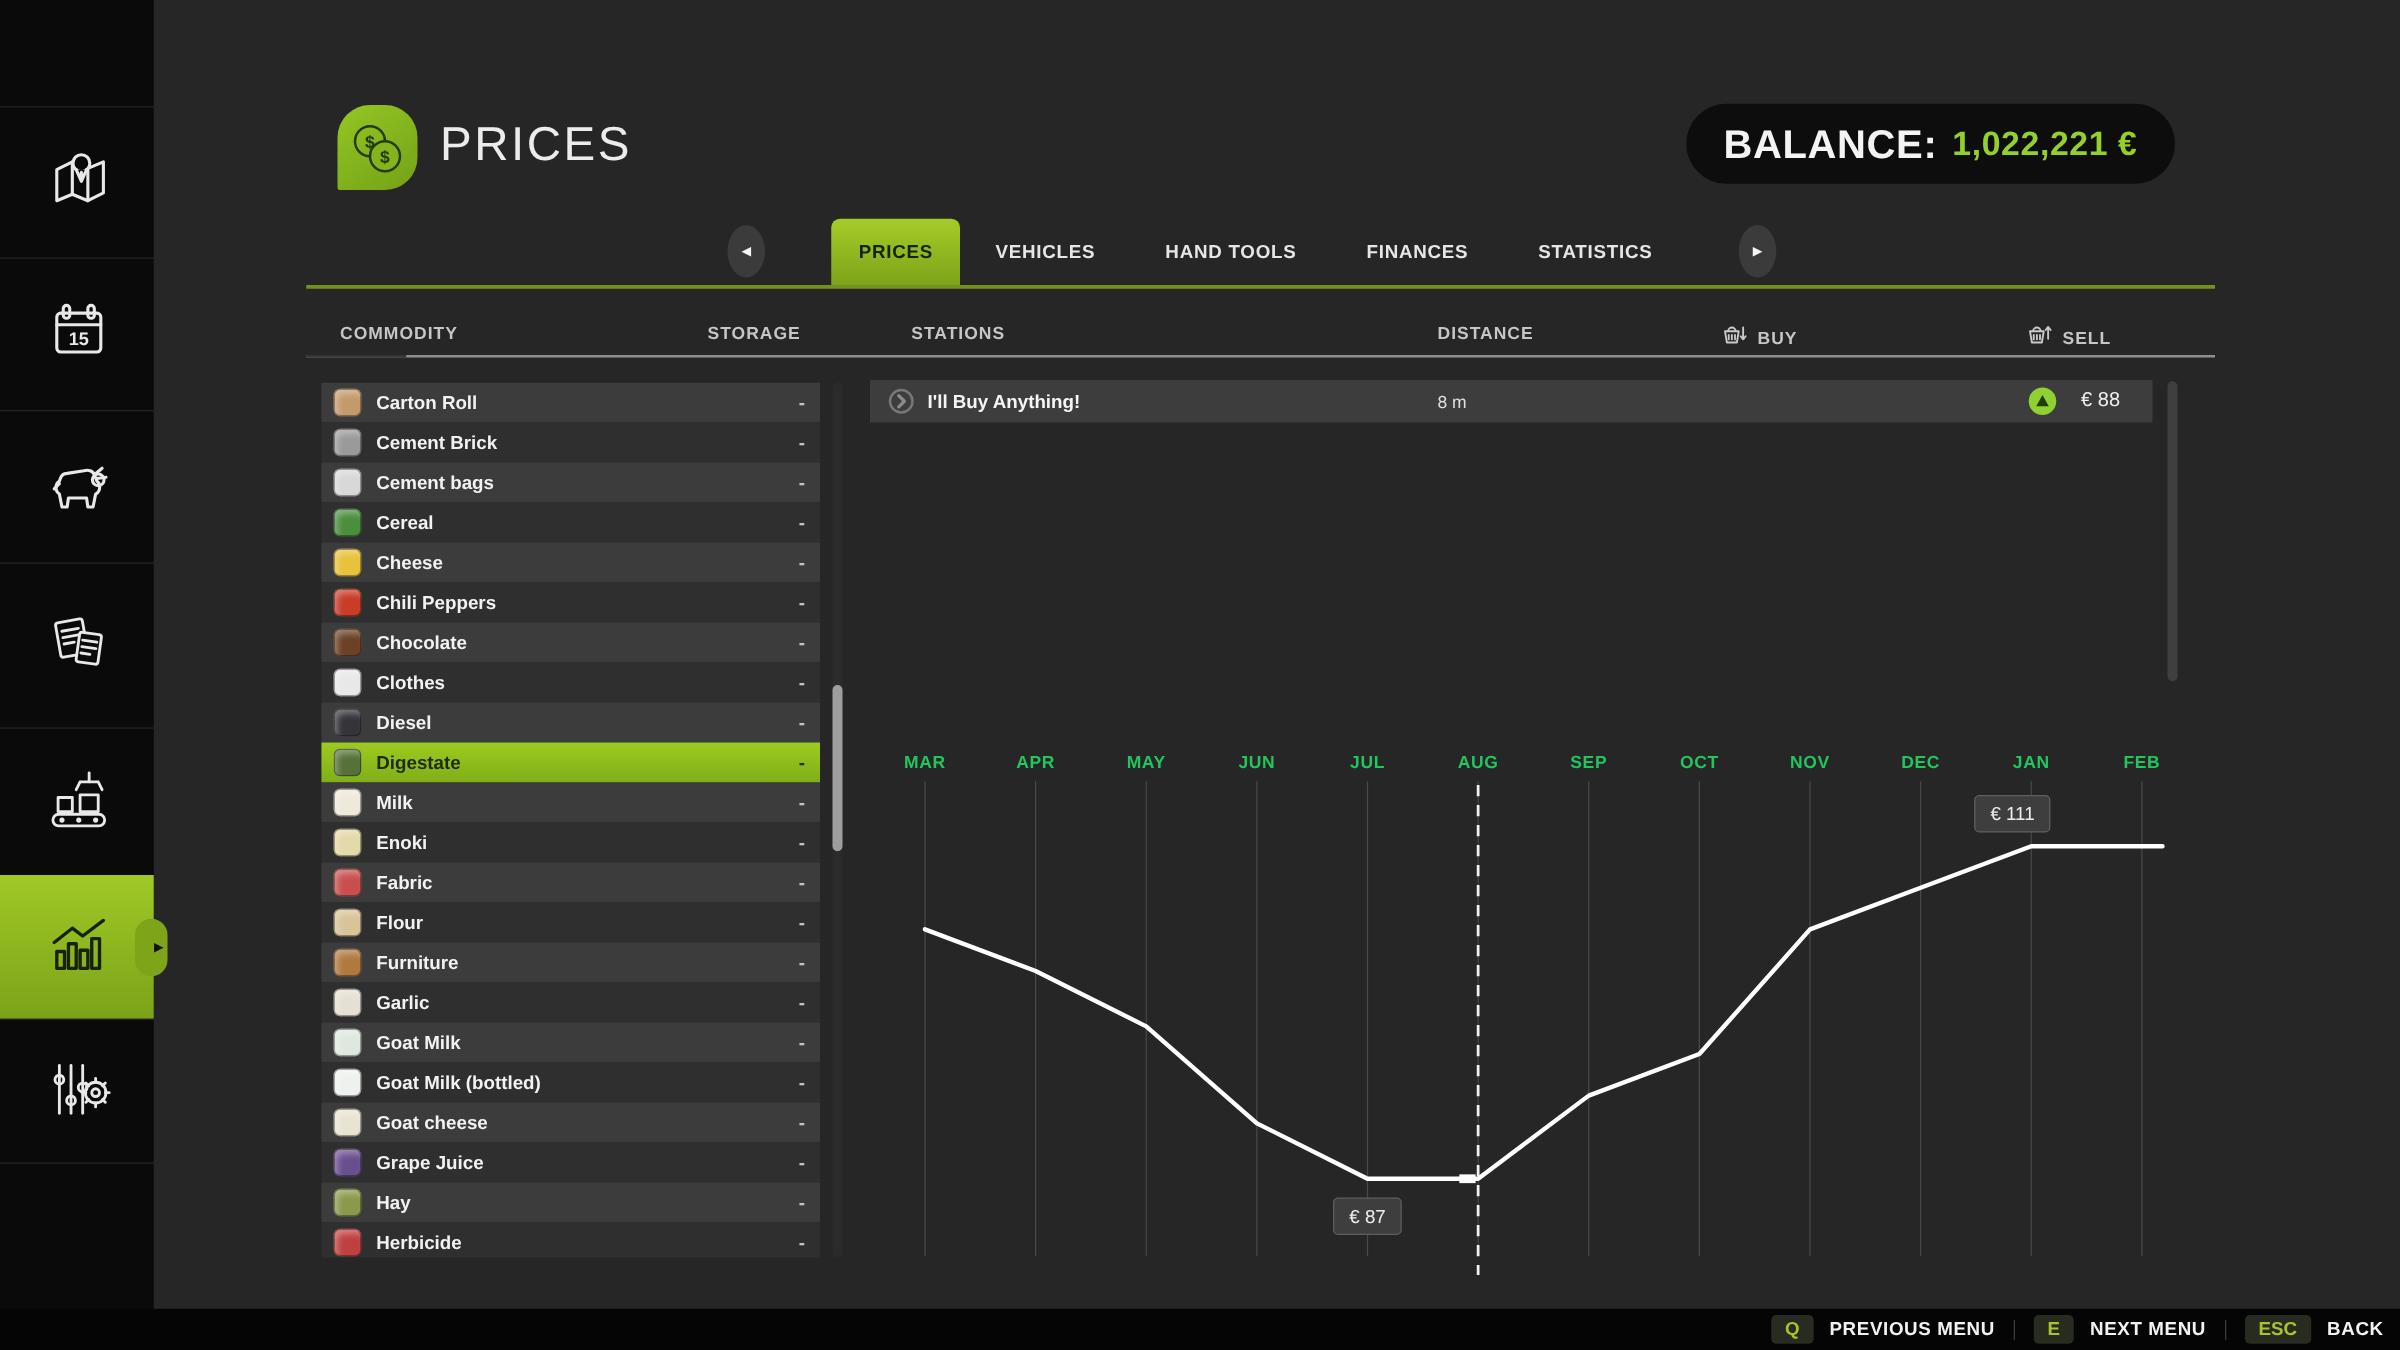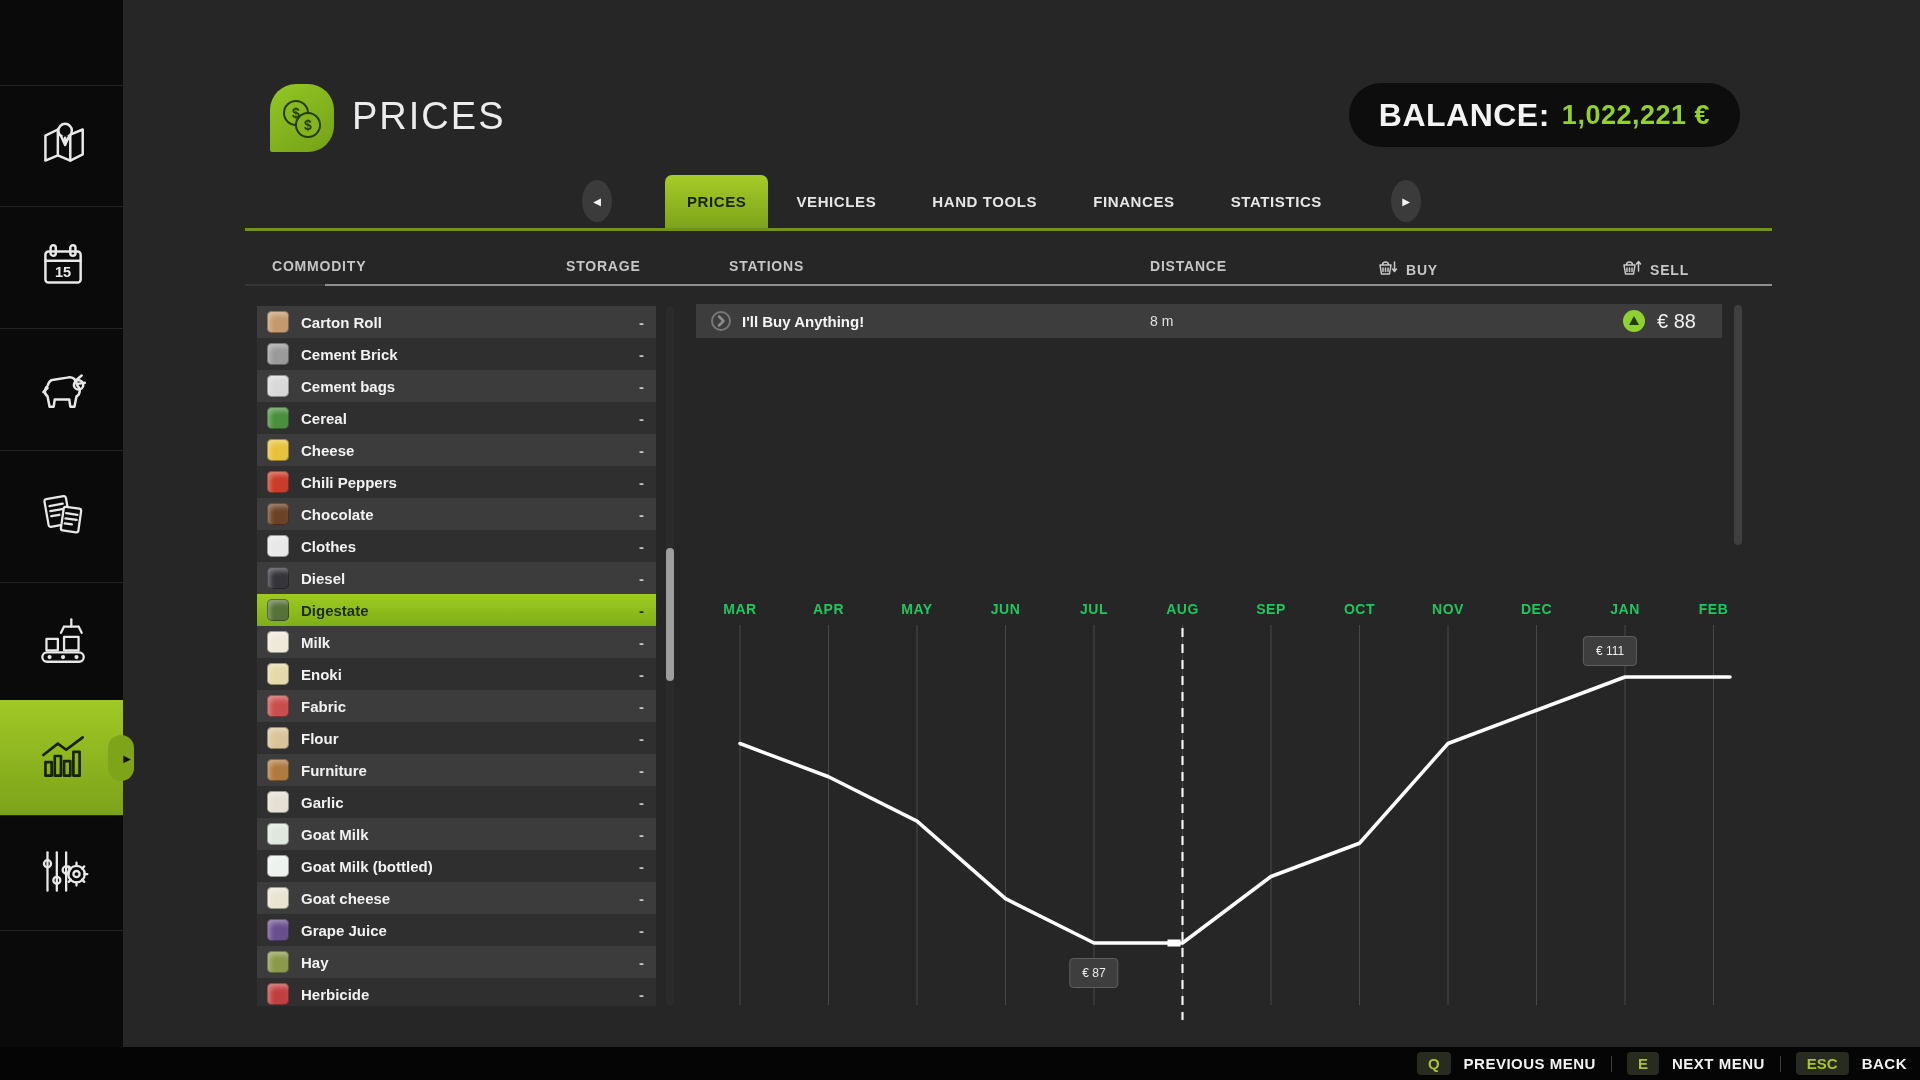--- a/index.html
+++ b/index.html
@@ -60,30 +60,30 @@
   .commodity-scroll-thumb { position:absolute; left:0; top:242px; width:8px; height:133px; background:#9e9e9e; border-radius:4px; }
   
   .station-row { position:absolute; left:696px; top:304px; width:1026px; height:34px; background:#3d3d3d;
     display:flex; align-items:center; cursor:pointer; }
   .station-icon { margin-left:14px; width:22px; height:22px; flex:0 0 22px; }
   .station-name { margin-left:10px; font-size:15px; font-weight:bold; color:#f5f5f5; }
   .station-distance { position:absolute; left:454px; font-size:14px; color:#e0e0e0; }
   .trend-badge { position:absolute; left:927px; width:22px; height:22px; border-radius:50%;
     background:#8ed130; display:flex; align-items:center; justify-content:center; }
   .trend-up-triangle { width:0; height:0; border-left:5px solid transparent; border-right:5px solid transparent; border-bottom:9px solid #223c06; margin-top:-1px; }
-  .station-sell { position:absolute; right:26px; font-size:20px; color:#f0f0f0; }
+  .station-sell { position:absolute; right:26px; font-size:16px; color:#f0f0f0; }
   .station-scrollbar { position:absolute; left:1734px; top:305px; width:8px; height:240px; background:#3f3f3f; border-radius:4px; }
   
   .chart-months { position:absolute; left:0; top:0; }
   .month-label { position:absolute; top:601px; width:90px; margin-left:-45px; text-align:center;
     font-size:14px; font-weight:bold; letter-spacing:.5px; color:#22c55e; }
   .chart-svg { position:absolute; left:690px; top:590px; }
   .price-tag { position:absolute; transform:translateX(-50%); height:30px; padding:0 12px;
     background:#3e3e3e; border:1px solid #5f5f5f; border-radius:4px;
-    display:flex; align-items:center; font-size:12px; color:#ededed; white-space:nowrap; }
+    display:flex; align-items:center; font-size:15px; color:#ededed; white-space:nowrap; }
   
   .footer { position:absolute; left:0; bottom:0; width:1920px; height:33px; background:#050505;
     display:flex; align-items:center; justify-content:flex-end; padding-right:13px; gap:15px; }
   .hint { display:flex; align-items:center; gap:13px; cursor:pointer; }
   .hint-key { background:#272b20; border-radius:4px; padding:3px 11px; color:#a9c32f; font-size:15px; font-weight:bold; }
   .hint-label { color:#f2f2f2; font-size:15px; font-weight:bold; letter-spacing:.5px; }
   .hint-sep { width:1px; height:16px; background:#3c3c3c; }
 </style>
 </head>
 <body>

